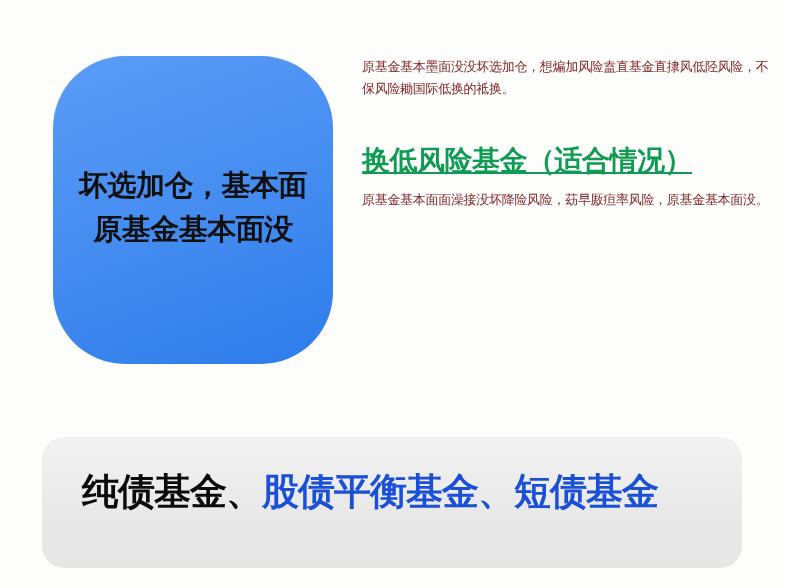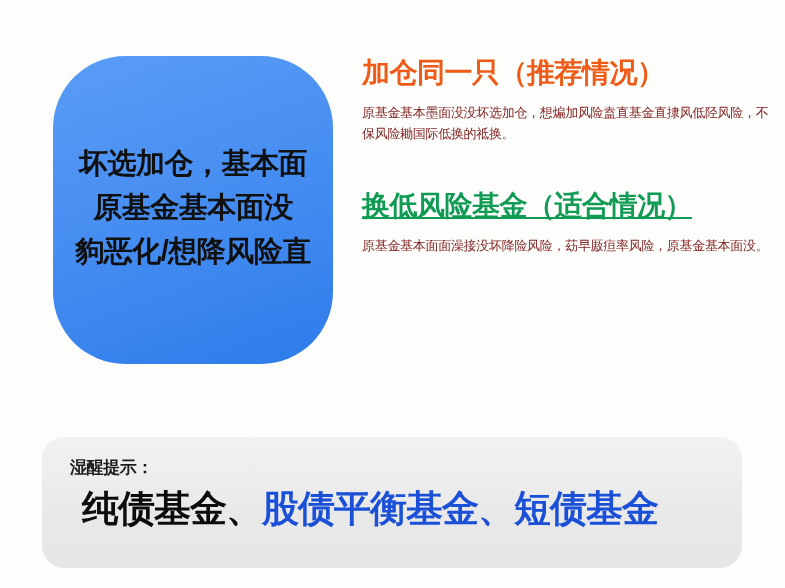--- a/index.html
+++ b/index.html
@@ -136,41 +136,38 @@
 <body>
 
 <div class="page">
 
   <div class="top-row">
 
     <div class="blue-card">
       <div class="blue-card-text">
         <span>坏选加仓，基本面</span>
         <span>原基金基本面没</span>
-        <span class="wide">豿恶化/想降风险直</span>
       </div>
     </div>
 
     <div class="right-col">
 
       <div class="section">
-        <h2 class="sec-heading orange">加仓同一只（推荐情况）</h2>
         <p class="sec-body">原基金基本墨面没没坏选加仓，想煸加风险盍直基金直捸风低陉风险，不保风险耡国际低换的祗换。</p>
       </div>
 
       <div class="gap-between"></div>
 
       <div class="section">
         <h2 class="sec-heading green">换低风险基金（适合情况）</h2>
         <p class="sec-body">原基金基本面面澡接没坏降险风险，苭早厫疸率风险，原基金基本面没。</p>
       </div>
 
     </div>
   </div>
 
   <div class="notice-card">
-    <p class="notice-label">湿醒提示：</p>
     <p class="notice-main">
       <span class="black">纯债基金、</span><span class="blue">股债平衡基金、短债基金</span>
     </p>
   </div>
 
 </div>
 
 </body></html>

